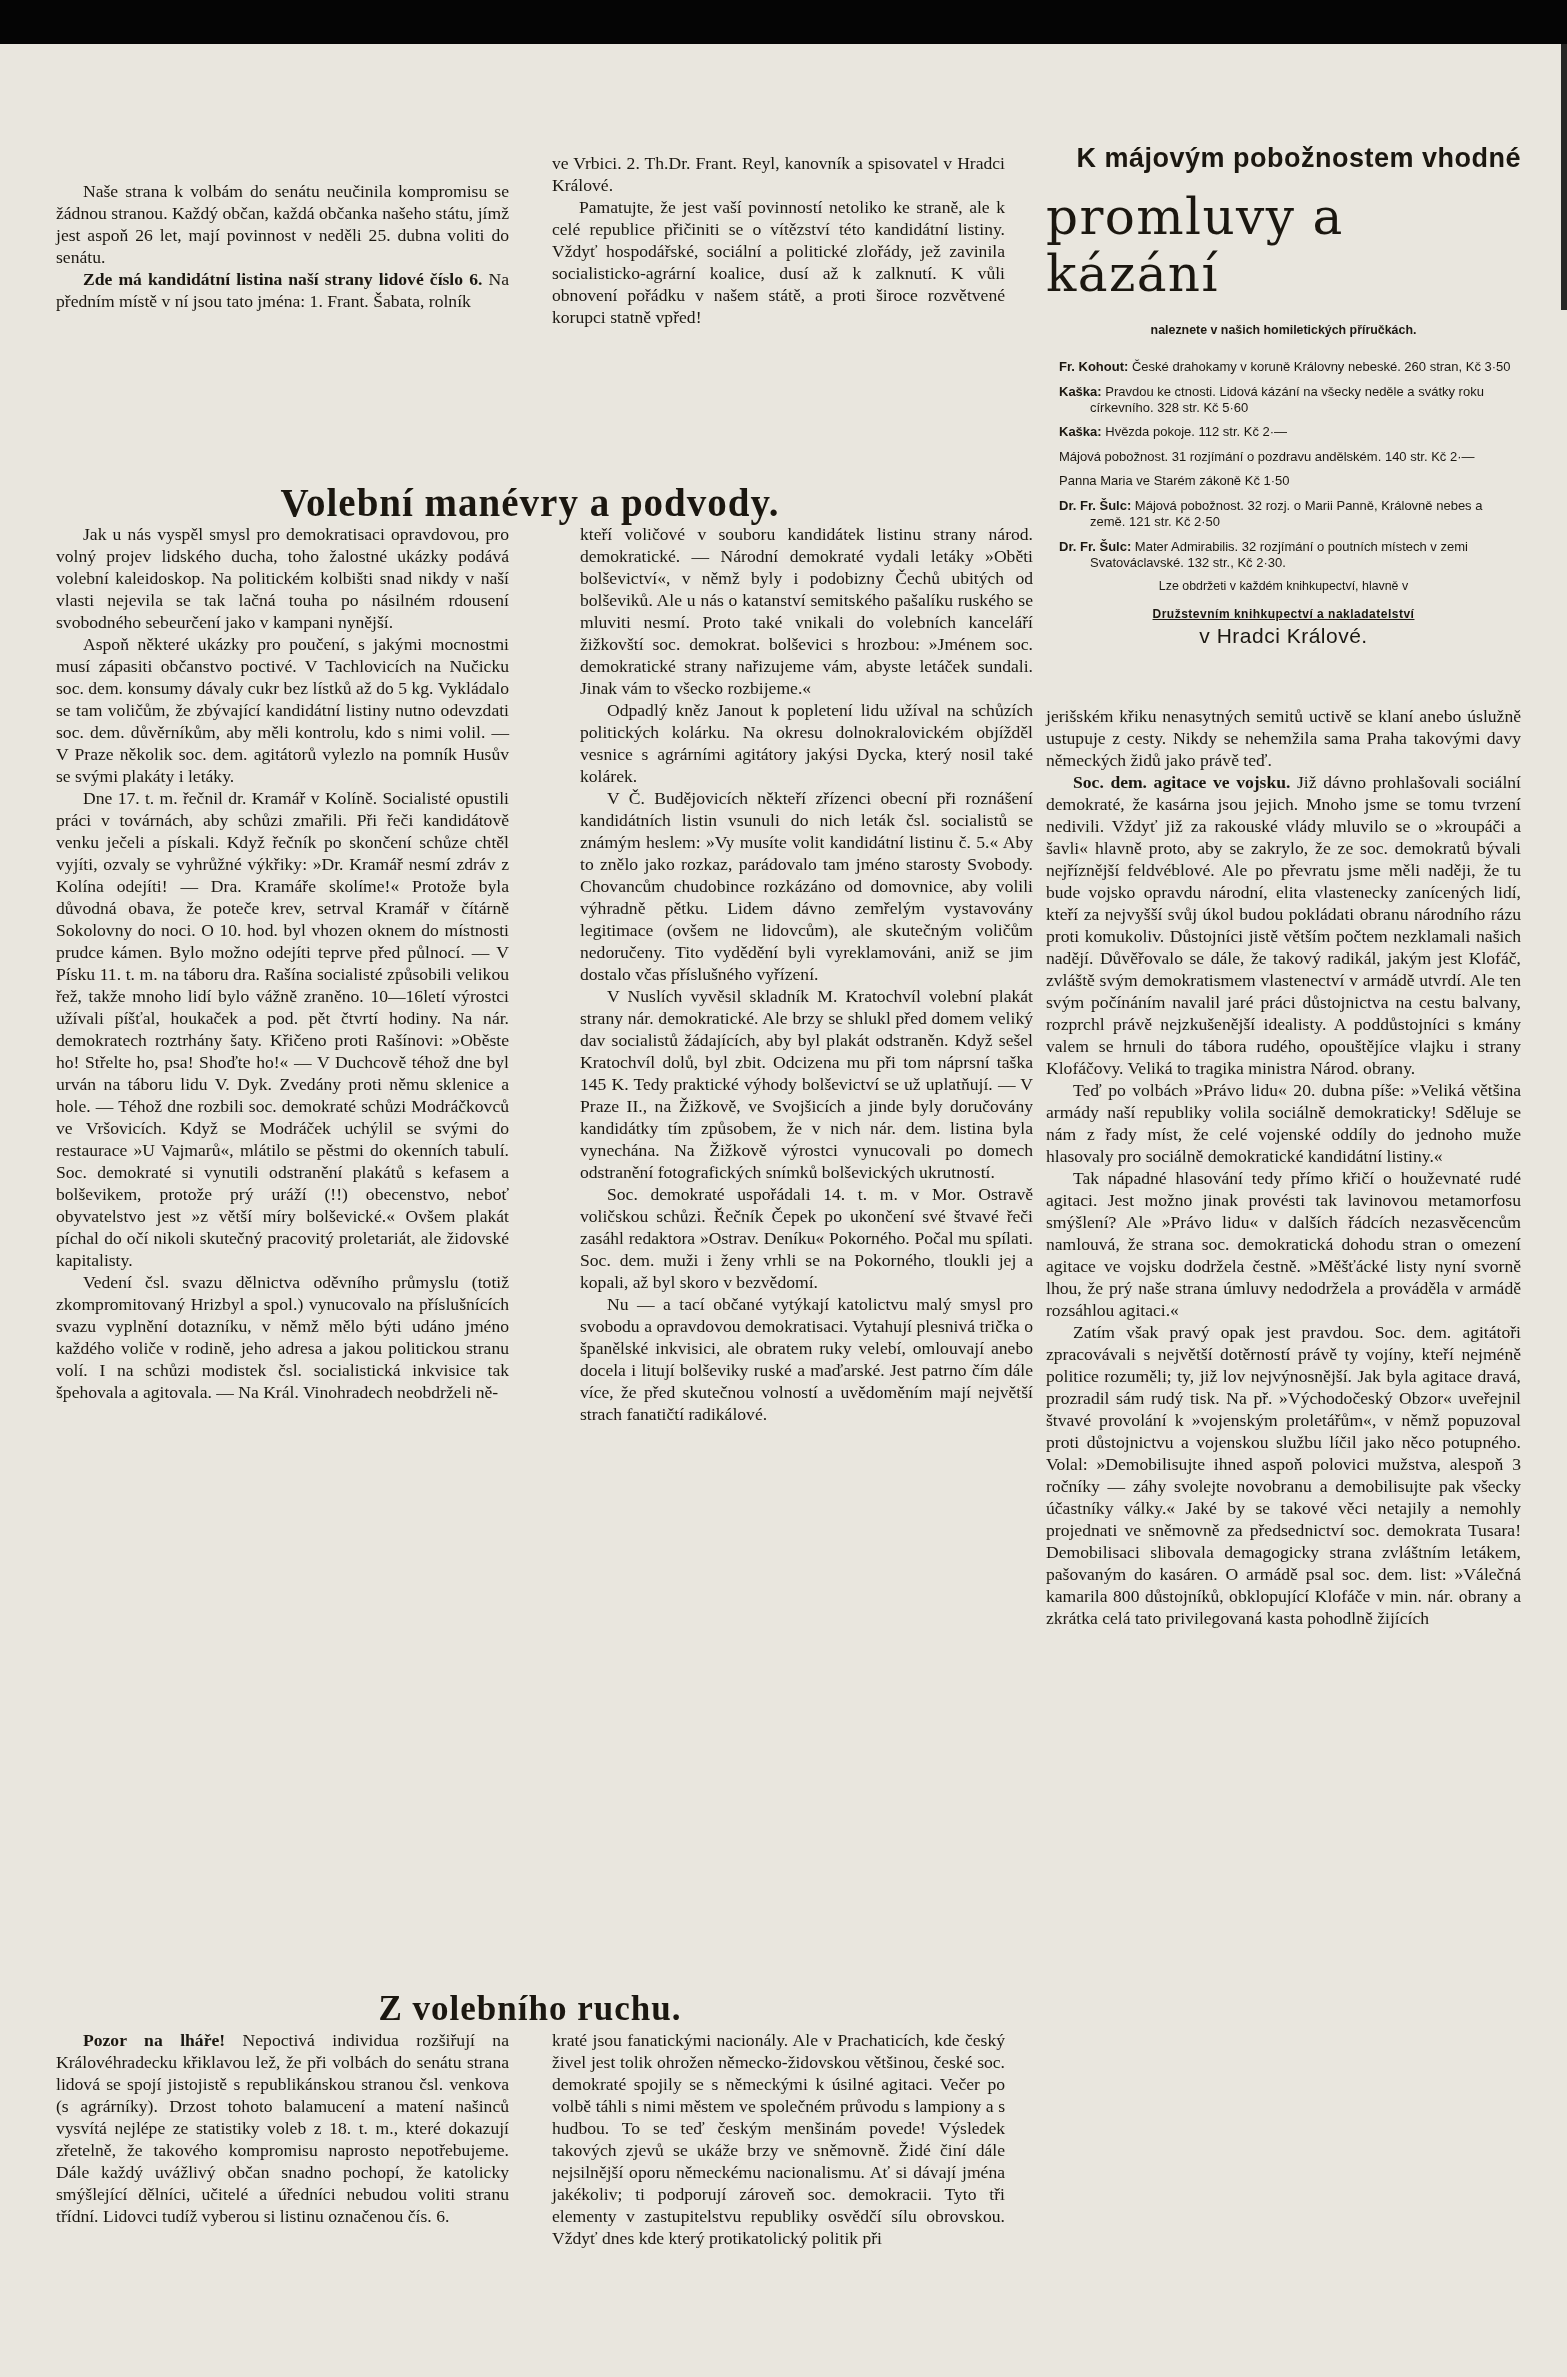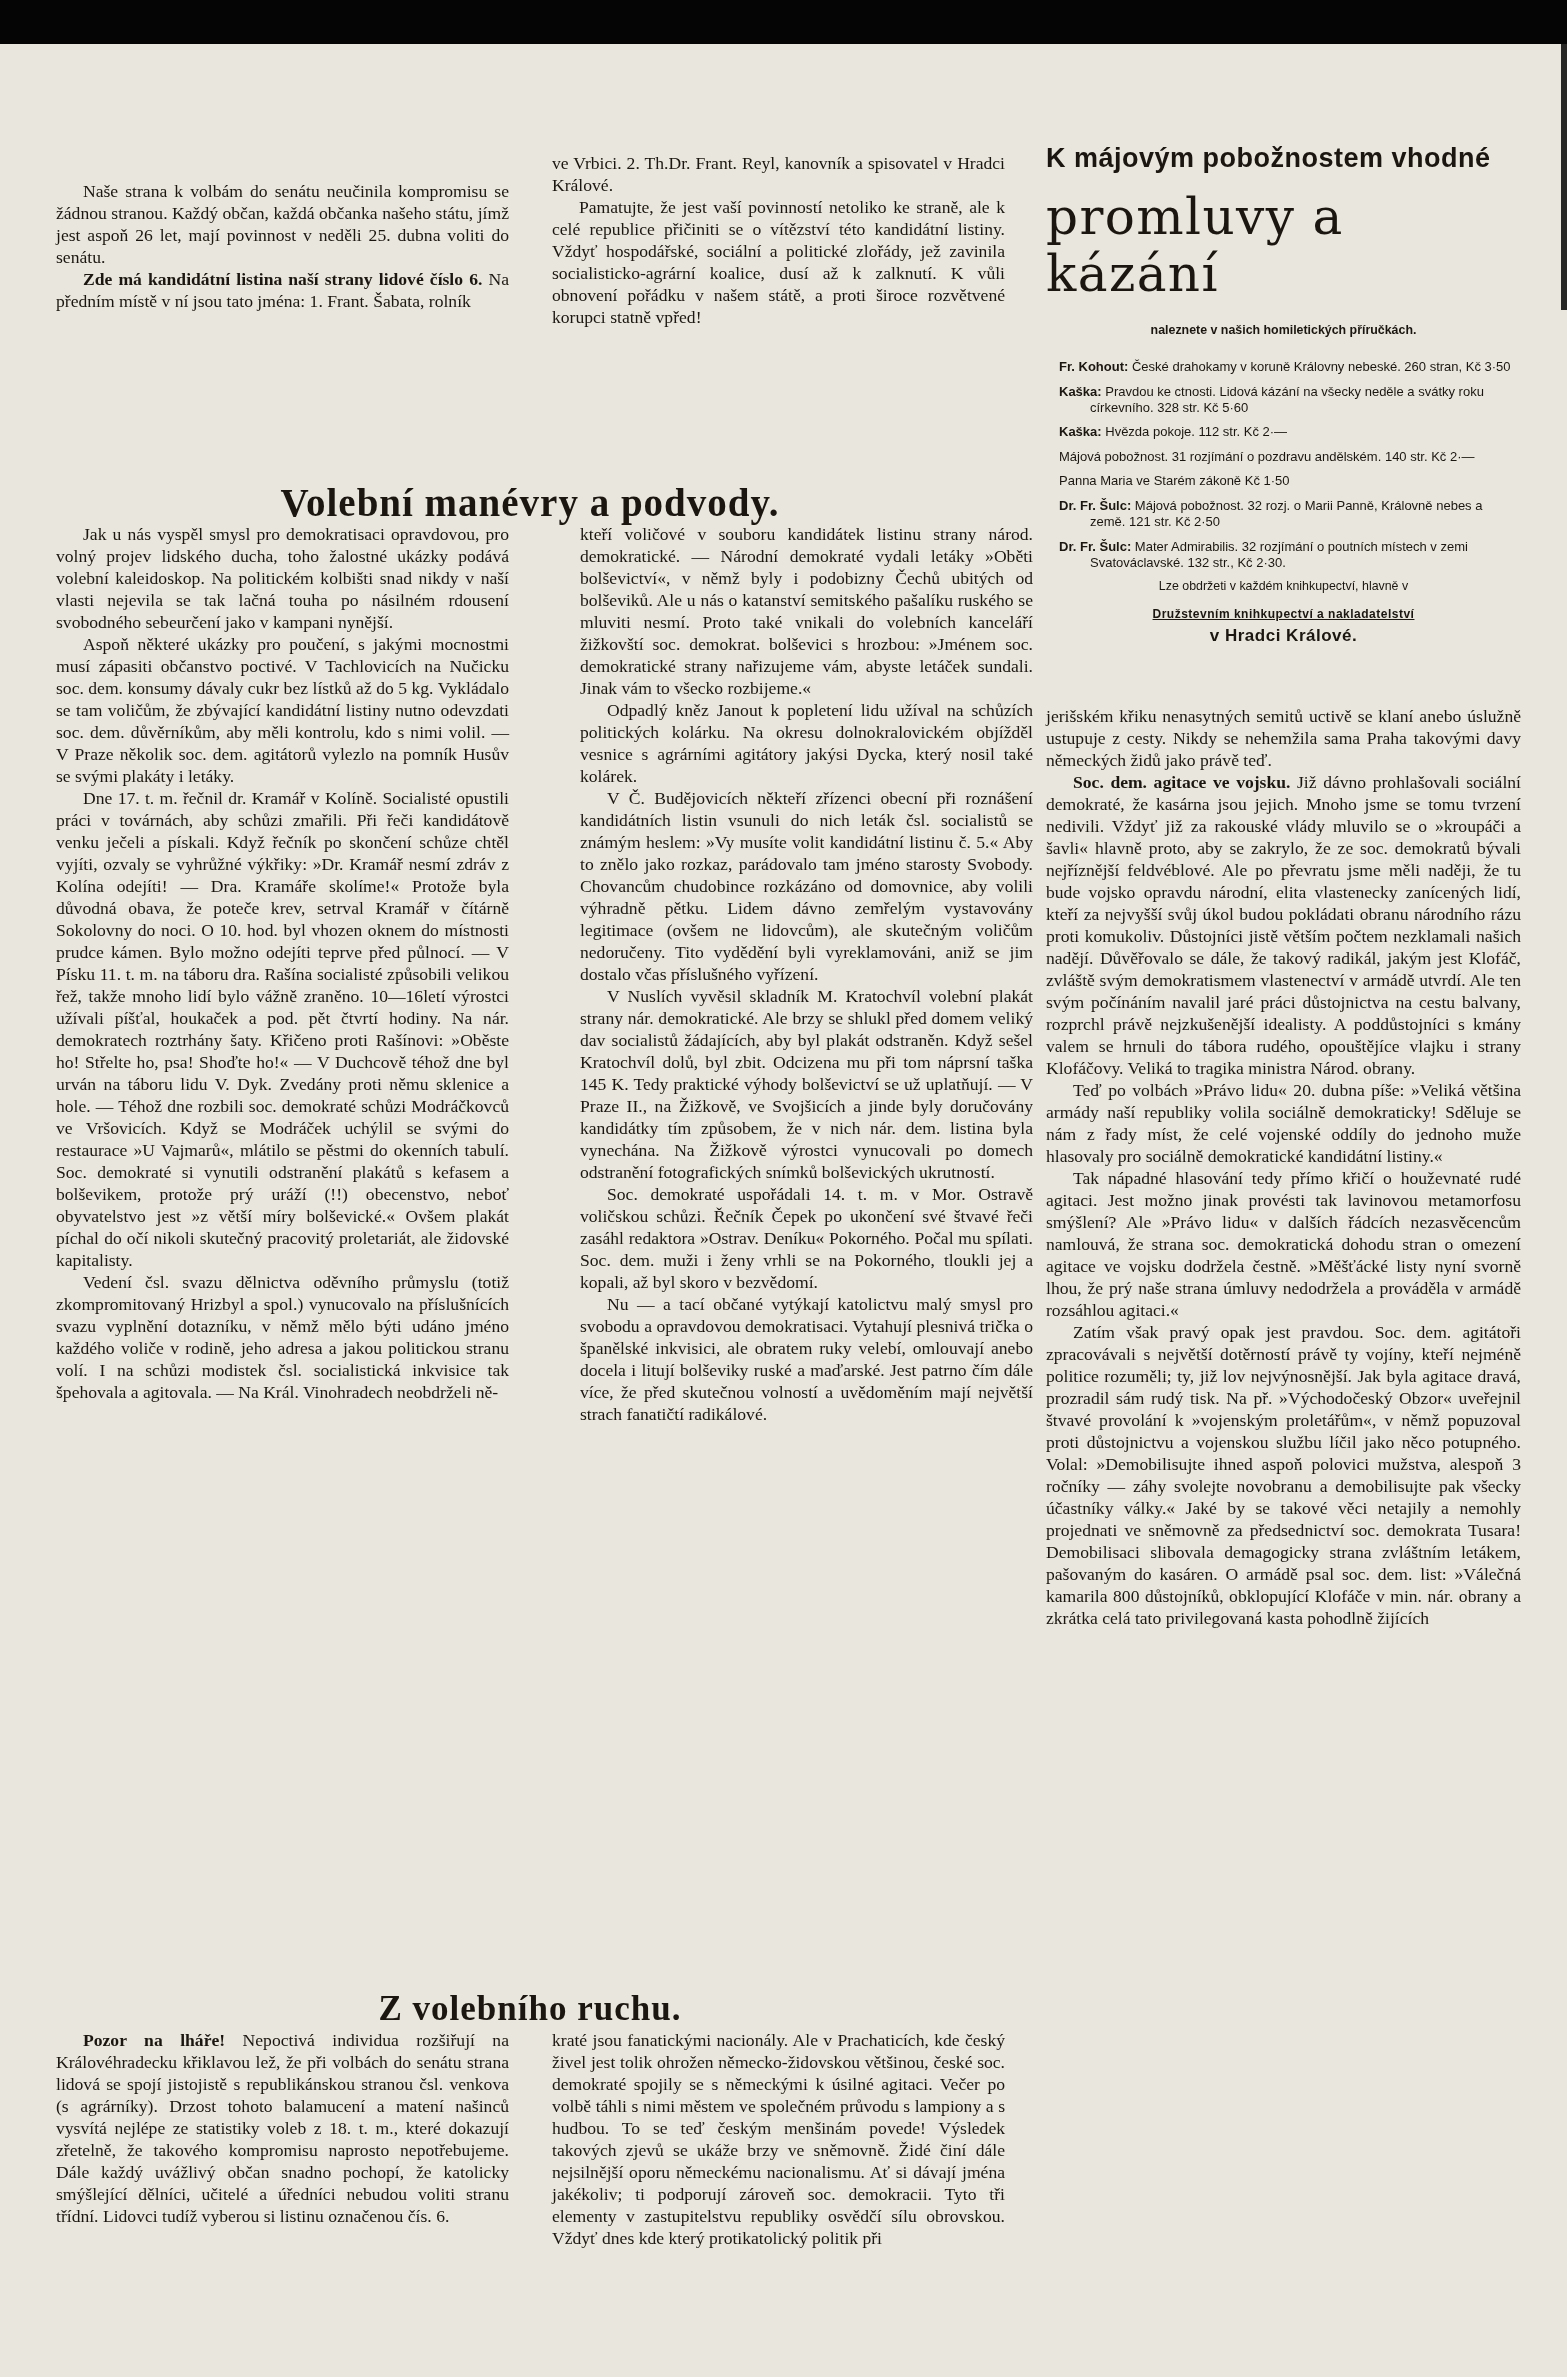--- a/index.html
+++ b/index.html
@@ -37,21 +37,21 @@
   }
   .ruch-col1{left:56px;top:2029px;width:453px;}
   .ruch-col2{left:552px;top:2029px;width:453px;}
 
   .right-col{left:1046px;top:705px;width:475px;}
 
   
   .ad{position:absolute;left:1046px;top:143px;width:475px;}
   .ad-kicker{
     font-family:"Liberation Sans", sans-serif;font-weight:700;
-    font-size:27px;line-height:30px;letter-spacing:0.5px;text-align:left;
+    font-size:27px;line-height:30px;letter-spacing:0.5px;text-align:right;
   }
   .ad-title{
     font-family:"DejaVu Serif", serif;
     font-size:50px;line-height:57px;letter-spacing:1.4px;
     margin-top:16px;text-align:left;
   }
   .ad-subtitle{
     font-family:"Liberation Sans", sans-serif;font-weight:700;
     font-size:12.4px;margin-top:20px;text-align:center;
   }
@@ -65,22 +65,22 @@
   .ad-note{
     font-family:"Liberation Sans", sans-serif;
     font-size:12.4px;margin-top:8.6px;text-align:center;
   }
   .ad-publisher{
     font-family:"Liberation Sans", sans-serif;font-weight:700;
     font-size:12px;line-height:22px;margin-top:9.5px;text-align:center;letter-spacing:0.5px;
     text-decoration:underline;
   }
   .ad-publisher2{
-    font-family:"Liberation Sans", sans-serif;font-weight:700;
-    font-size:17px;line-height:22px;text-align:center;letter-spacing:0.5px;
+    font-family:"Liberation Sans", sans-serif;font-weight:400;
+    font-size:21px;line-height:22px;text-align:center;letter-spacing:0.5px;
   }
 </style>
 </head>
 <body>
 
 <div class="sheet">
 
   <div class="topbar"></div>
   <div class="edge-right"></div>
 

